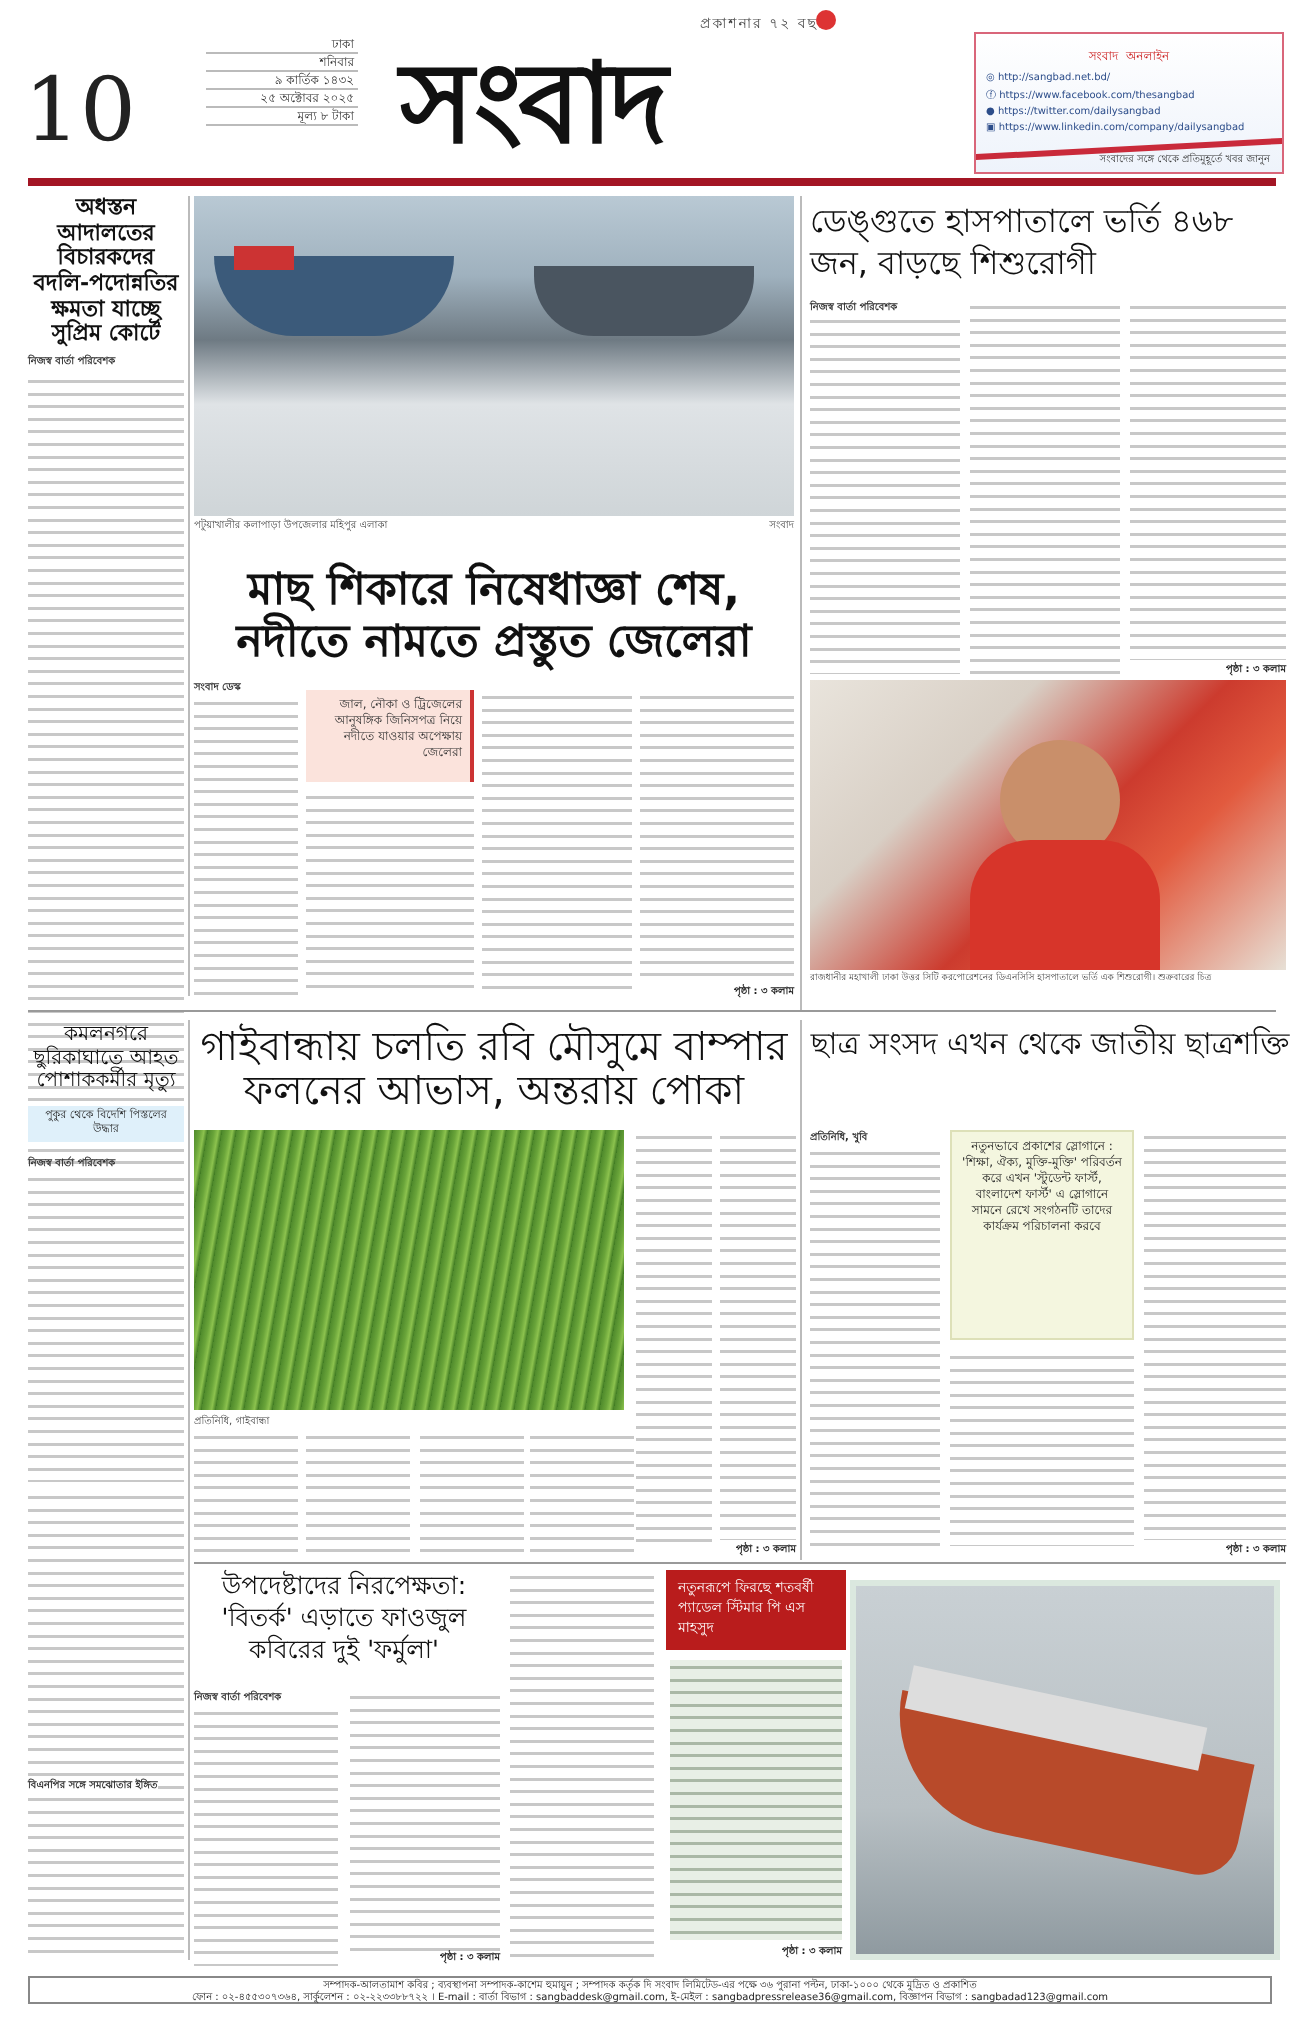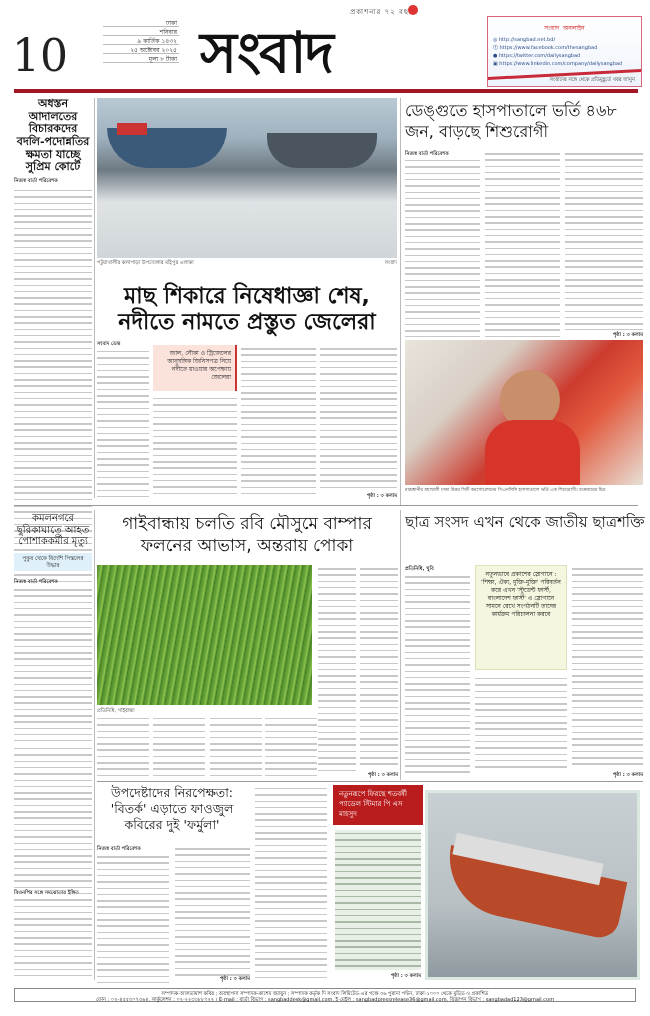--- a/index.html
+++ b/index.html
@@ -103,21 +103,21 @@
 <div class="abs hrule" style="left:14px; top:505px; width:624px;"></div>
 
 <div class="abs head" style="left:14px; top:512px; width:78px; font-size:10px; text-align:center;">কমলনগরে ছুরিকাঘাতে আহত পোশাককর্মীর মৃত্যু</div>
 <div class="abs bluebox" style="left:14px; top:553px; width:78px;">পুকুর থেকে বিদেশি পিস্তলের উদ্ধার</div>
 <div class="abs byline" style="left:14px; top:578px;">নিজস্ব বার্তা পরিবেশক</div>
 <div class="abs body-text" style="left:14px; top:586px; width:78px; height:155px; background: repeating-linear-gradient(180deg,#fff 0,#fff 3px,#c8c8c8 3px,#c8c8c8 4.5px,#fff 4.5px,#fff 6.3px);"></div>
 <div class="abs body-text" style="left:14px; top:745px; width:78px; height:235px; background: repeating-linear-gradient(180deg,#fff 0,#fff 3px,#c8c8c8 3px,#c8c8c8 4.5px,#fff 4.5px,#fff 6.3px);"></div>
 <div class="abs byline" style="left:14px; top:888px; background:#fff; padding:1px 0;">বিএনপির সঙ্গে সমঝোতার ইঙ্গিত</div>
 <div class="abs vrule" style="left:94px; top:510px; height:470px;"></div>
 
-<div class="abs head" style="left:97px; top:512px; width:300px; font-size:17px; text-align:center; line-height:22px;">গাইবান্ধায় চলতি রবি মৌসুমে বাম্পার ফলনের আভাস, অন্তরায় পোকা</div>
+<div class="abs head" style="left:97px; top:512px; width:300px; font-size:20px; text-align:center; line-height:22px;">গাইবান্ধায় চলতি রবি মৌসুমে বাম্পার ফলনের আভাস, অন্তরায় পোকা</div>
 <div class="abs photo" style="left:97px; top:565px; width:215px; height:140px; background: repeating-linear-gradient(100deg,#4f8a2c 0px,#6aa53a 3px,#8cc24e 5px,#3f7a22 7px);"></div>
 <div class="abs caption" style="left:97px; top:707px;">প্রতিনিধি, গাইবান্ধা</div>
 <div class="abs body-text" style="left:97px; top:715px; width:52px; height:65px; background: repeating-linear-gradient(180deg,#fff 0,#fff 3px,#c8c8c8 3px,#c8c8c8 4.5px,#fff 4.5px,#fff 6.3px);"></div>
 <div class="abs body-text" style="left:153px; top:715px; width:52px; height:65px; background: repeating-linear-gradient(180deg,#fff 0,#fff 3px,#c8c8c8 3px,#c8c8c8 4.5px,#fff 4.5px,#fff 6.3px);"></div>
 <div class="abs body-text" style="left:210px; top:715px; width:52px; height:65px; background: repeating-linear-gradient(180deg,#fff 0,#fff 3px,#c8c8c8 3px,#c8c8c8 4.5px,#fff 4.5px,#fff 6.3px);"></div>
 <div class="abs body-text" style="left:265px; top:715px; width:52px; height:65px; background: repeating-linear-gradient(180deg,#fff 0,#fff 3px,#c8c8c8 3px,#c8c8c8 4.5px,#fff 4.5px,#fff 6.3px);"></div>
 <div class="abs body-text" style="left:318px; top:565px; width:38px; height:210px; background: repeating-linear-gradient(180deg,#fff 0,#fff 3px,#c8c8c8 3px,#c8c8c8 4.5px,#fff 4.5px,#fff 6.3px);"></div>
 <div class="abs body-text" style="left:360px; top:565px; width:38px; height:205px; background: repeating-linear-gradient(180deg,#fff 0,#fff 3px,#c8c8c8 3px,#c8c8c8 4.5px,#fff 4.5px,#fff 6.3px);"></div>
 <div class="abs cont" style="left:330px; top:771px; width:68px;">পৃষ্ঠা : ৩ কলাম</div>
 

